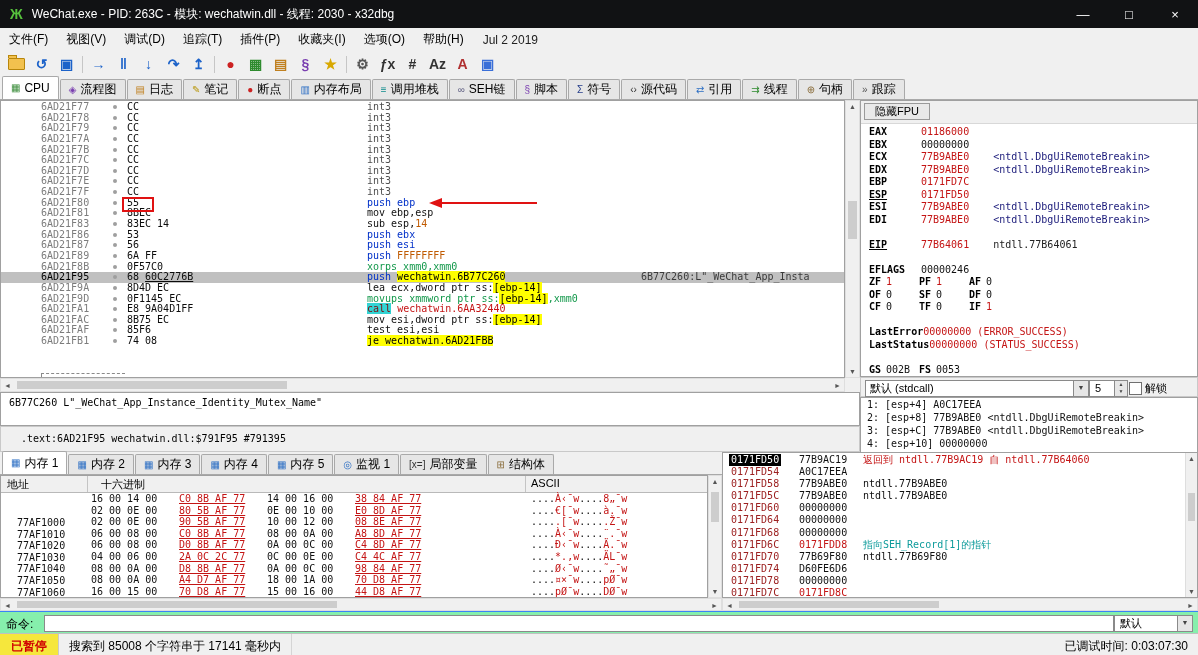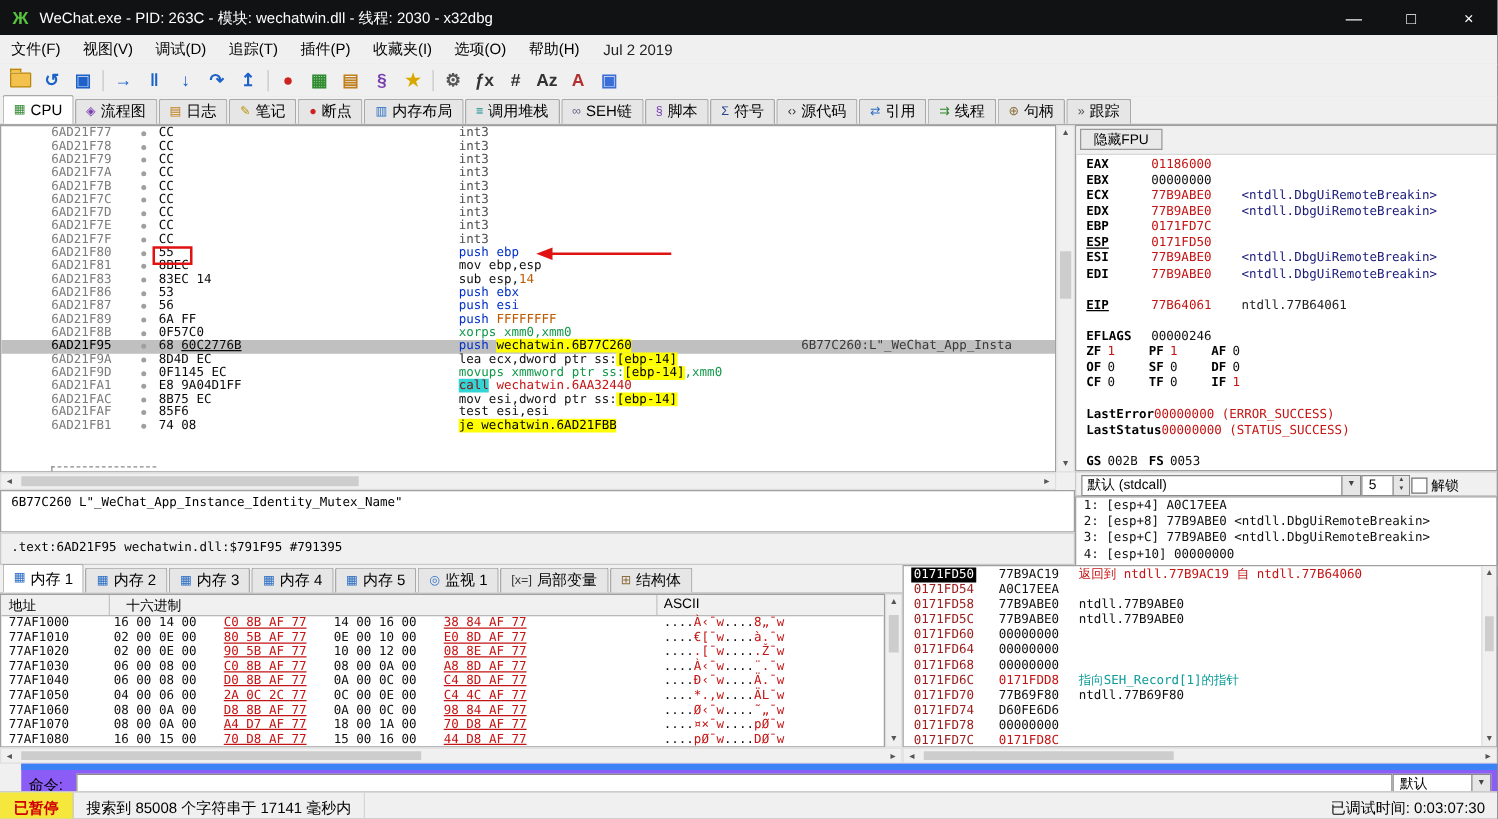--- a/index.html
+++ b/index.html
@@ -79,48 +79,48 @@
   .cc-spin{position:absolute;left:228px;top:2px;width:32px;height:15px;background:#fff;border:1px solid #8a8a8a;font-size:11px;padding-left:5px;line-height:14px;}
   .cc-spin .arrows{position:absolute;right:0;top:0;width:12px;height:100%;border-left:1px solid #8a8a8a;background:#e6e6e6;font-size:5px;color:#444;text-align:center;line-height:7px;}
   .cc-check{position:absolute;left:268px;top:4px;width:11px;height:11px;background:#fff;border:1px solid #707070;}
   .cc-label{position:absolute;left:284px;top:3px;font-size:11px;}
   .args-pane{left:860px;top:397px;width:338px;height:72px;}
   .arow{height:13px;line-height:13px;padding-left:6px;white-space:pre;font-family:"DejaVu Sans Mono",monospace;font-size:10px;color:#101010;}
   
   .infobox{left:0;top:392px;width:860px;height:34px;}
   .info-line{padding:4px 0 0 8px;font-family:"DejaVu Sans Mono",monospace;font-size:10px;white-space:pre;}
   .status-line{position:absolute;left:0;top:426px;width:860px;height:26px;background:#f0f0f0;border:1px solid #c9c9c9;box-sizing:border-box;}
-  .status-line span{display:inline-block;padding:6px 0 0 8px;font-family:"DejaVu Sans Mono",monospace;font-size:10px;}
+  .status-line span{display:inline-block;padding:6px 0 0 20px;font-family:"DejaVu Sans Mono",monospace;font-size:10px;}
   
   .bottom-tabs{position:absolute;left:0;top:452px;width:722px;height:23px;background:#f0f0f0;display:flex;align-items:flex-end;padding-left:2px;border-bottom:1px solid #a9a9a9;box-sizing:border-box;}
   
   .dump-pane{left:0;top:475px;width:708px;height:123px;}
   .dump-header{position:absolute;left:0;top:0;right:0;height:16px;background:#f0f0f0;border-bottom:1px solid #b9b9b9;font-size:11px;}
   .dh-cell{position:absolute;top:1px;}
   .dh-sep{position:absolute;top:0;width:1px;height:16px;background:#c4c4c4;}
   #dump-rows{position:absolute;left:0;top:17px;right:0;bottom:0;font-family:"DejaVu Sans Mono",monospace;font-size:10px;}
   .dmp-row{position:relative;height:11.6px;line-height:11.6px;white-space:pre;}
-  .dmp-addr{position:absolute;left:6px;color:#101010;}
+  .dmp-addr{position:absolute;left:16px;color:#101010;margin-top:24px;}
   .dgroup{position:absolute;color:#101010;}
   .dgroup.ptr{color:#c41414;text-decoration:underline;}
   .dascii{position:absolute;color:#101010;}
   .dascii.ptr{color:#c41414;}
   
   .stack-pane{left:722px;top:452px;width:476px;height:146px;}
   #stack-rows{position:absolute;left:0;top:1px;right:12px;bottom:0;font-family:"DejaVu Sans Mono",monospace;font-size:10px;}
   .stk-row{position:relative;height:12.1px;line-height:12.1px;white-space:pre;}
   .saddr{position:absolute;left:8px;color:#9c2020;}
   .saddr.csp{left:6px;background:#000;color:#fff;padding:0 2px;}
   .sval{position:absolute;left:76px;color:#101010;}
   .sval.red{color:#c41414;}
   .scom{position:absolute;left:140px;color:#101010;}
   .scom.red{color:#c41414;}
   .scom.teal{color:#0d9b9b;}
   
-  .cmd-row{position:absolute;left:0;top:611px;right:0;height:22px;background:#8b5cf6;border-top:5px solid #3b82f6;margin-left:17px;}
+  .cmd-row{position:absolute;left:0;top:611px;right:0;height:22px;background:#86efac;border-top:1px solid #3b82f6;}
   .cmd-label{position:absolute;left:6px;top:4px;}
   .cmd-input{position:absolute;left:44px;top:3px;right:84px;height:15px;background:#fff;border:1px solid #8a8a8a;font-family:"DejaVu Sans Mono",monospace;font-size:10px;padding:0 3px;}
   .cmd-combo{position:absolute;right:5px;top:3px;width:72px;height:15px;background:#fff;border:1px solid #8a8a8a;font-size:11px;padding-left:5px;line-height:14px;}
   .cmd-combo .arrow{position:absolute;right:0;top:0;width:14px;height:100%;background:#e6e6e6;border-left:1px solid #8a8a8a;text-align:center;font-size:7px;color:#444;line-height:14px;}
   
   .statusbar{position:absolute;left:0;top:633px;right:0;height:22px;background:#f0f0f0;border-top:1px solid #c0c0c0;display:flex;align-items:stretch;}
   .paused-badge{background:#f6e73c;color:#d00000;font-weight:bold;padding:4px 11px 0;border-right:1px solid #c9c9c9;}
   .sb-sep{width:1px;background:#d5d5d5;}
   .sb-msg{padding:4px 10px 0;}
   .sb-time{margin-left:auto;padding:4px 10px 0;}

